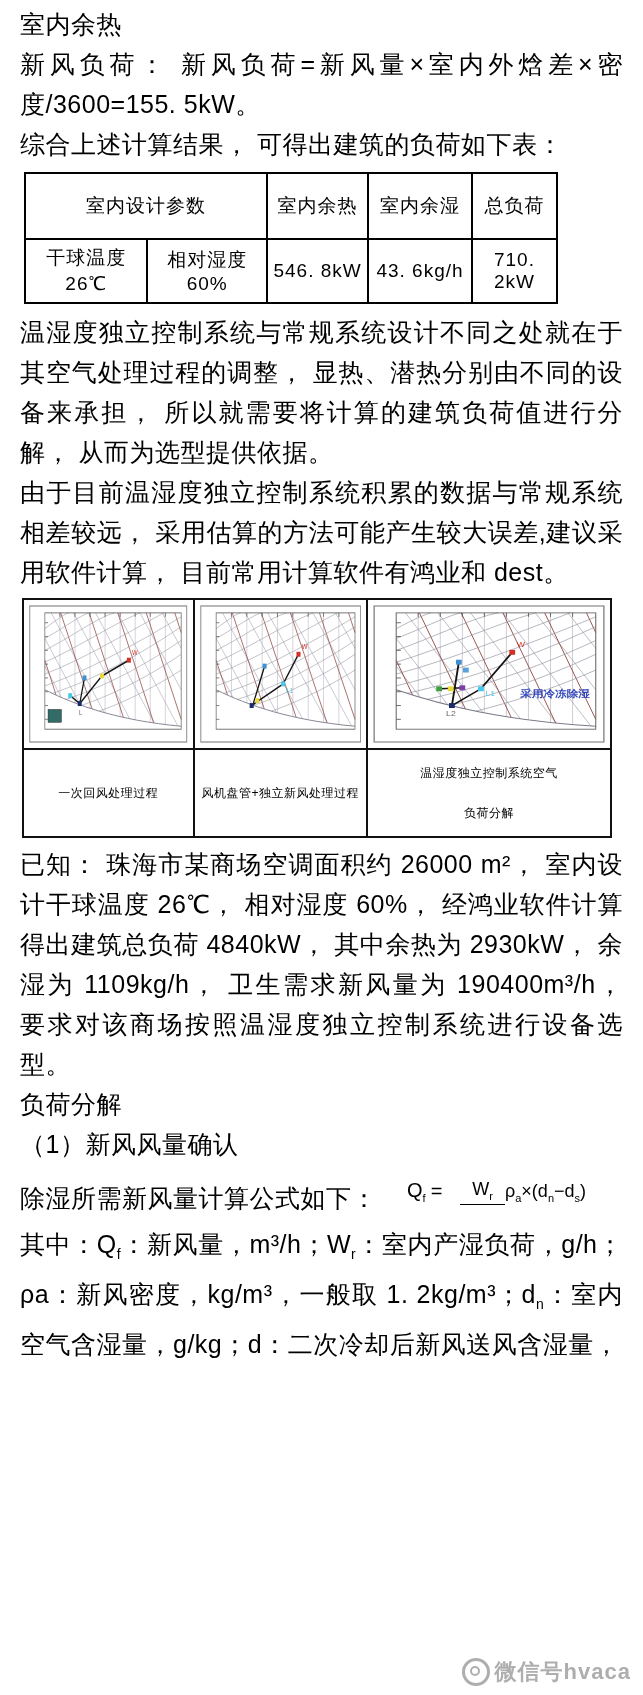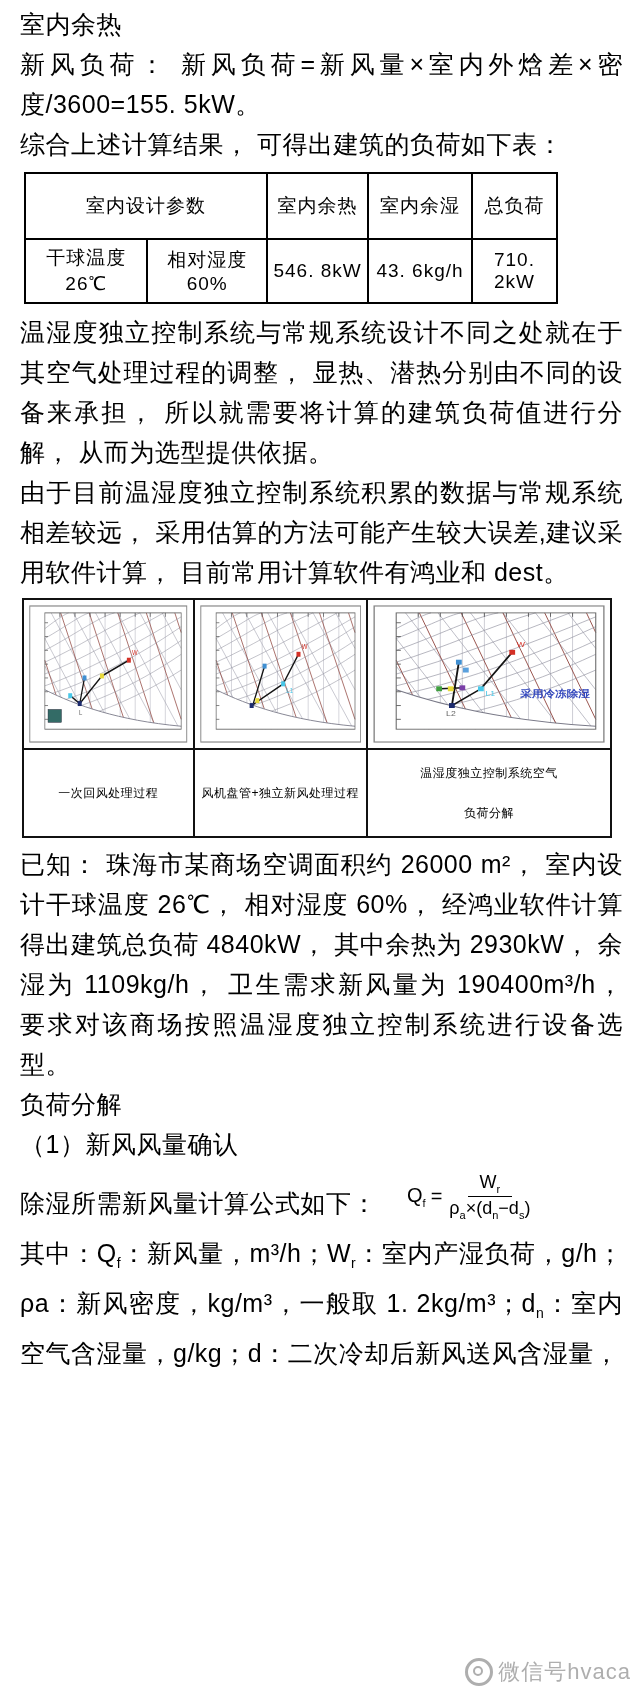--- a/index.html
+++ b/index.html
@@ -30,29 +30,29 @@
   .capline{display:block;}
   
   h2.case{font-size:28px;font-weight:bold;margin:8px 0 2px 0;line-height:46px;}
   
   .formula-row{display:flex;align-items:center;margin:14px 0 6px 0;}
   .formula{
     margin-left:30px;font-family:Liberation Sans, sans-serif;font-size:20px;
     display:flex;align-items:center;transform:translateY(-6px);
   }
   .formula sub{font-size:11px;}
-  .frac{display:inline-flex;flex-direction:column;align-items:center;margin-left:7px;font-size:18px;line-height:1.15;}
+  .frac{display:inline-flex;flex-direction:row;align-items:center;margin-left:18px;font-size:18px;line-height:1.15;}
   .frac .num{padding:0 12px 1px 12px;border-bottom:1.5px solid #000;}
   .frac .den{padding-top:1px;}
   .eqsign{margin-left:5px;}
   p.body sub{font-size:14px;}
   
   .watermark{
     position:absolute;right:12px;bottom:8px;z-index:5;
-    color:#9a9a9a;font-size:22px;font-weight:normal;opacity:0.8;
+    color:#9a9a9a;font-size:22px;font-weight:bold;opacity:0.8;
     display:flex;align-items:center;gap:5px;letter-spacing:1px;
   }
   .wm-circle{width:22px;height:22px;border:3px solid #9a9a9a;border-radius:50%;display:inline-block;position:relative;}
   .wm-circle:after{content:"";position:absolute;left:5px;top:5px;width:6px;height:6px;border:2px solid #9a9a9a;border-radius:50%;}
 </style>
 </head>
 <body>
 
 <svg width="0" height="0" style="position:absolute" aria-hidden="true">
   <defs>

